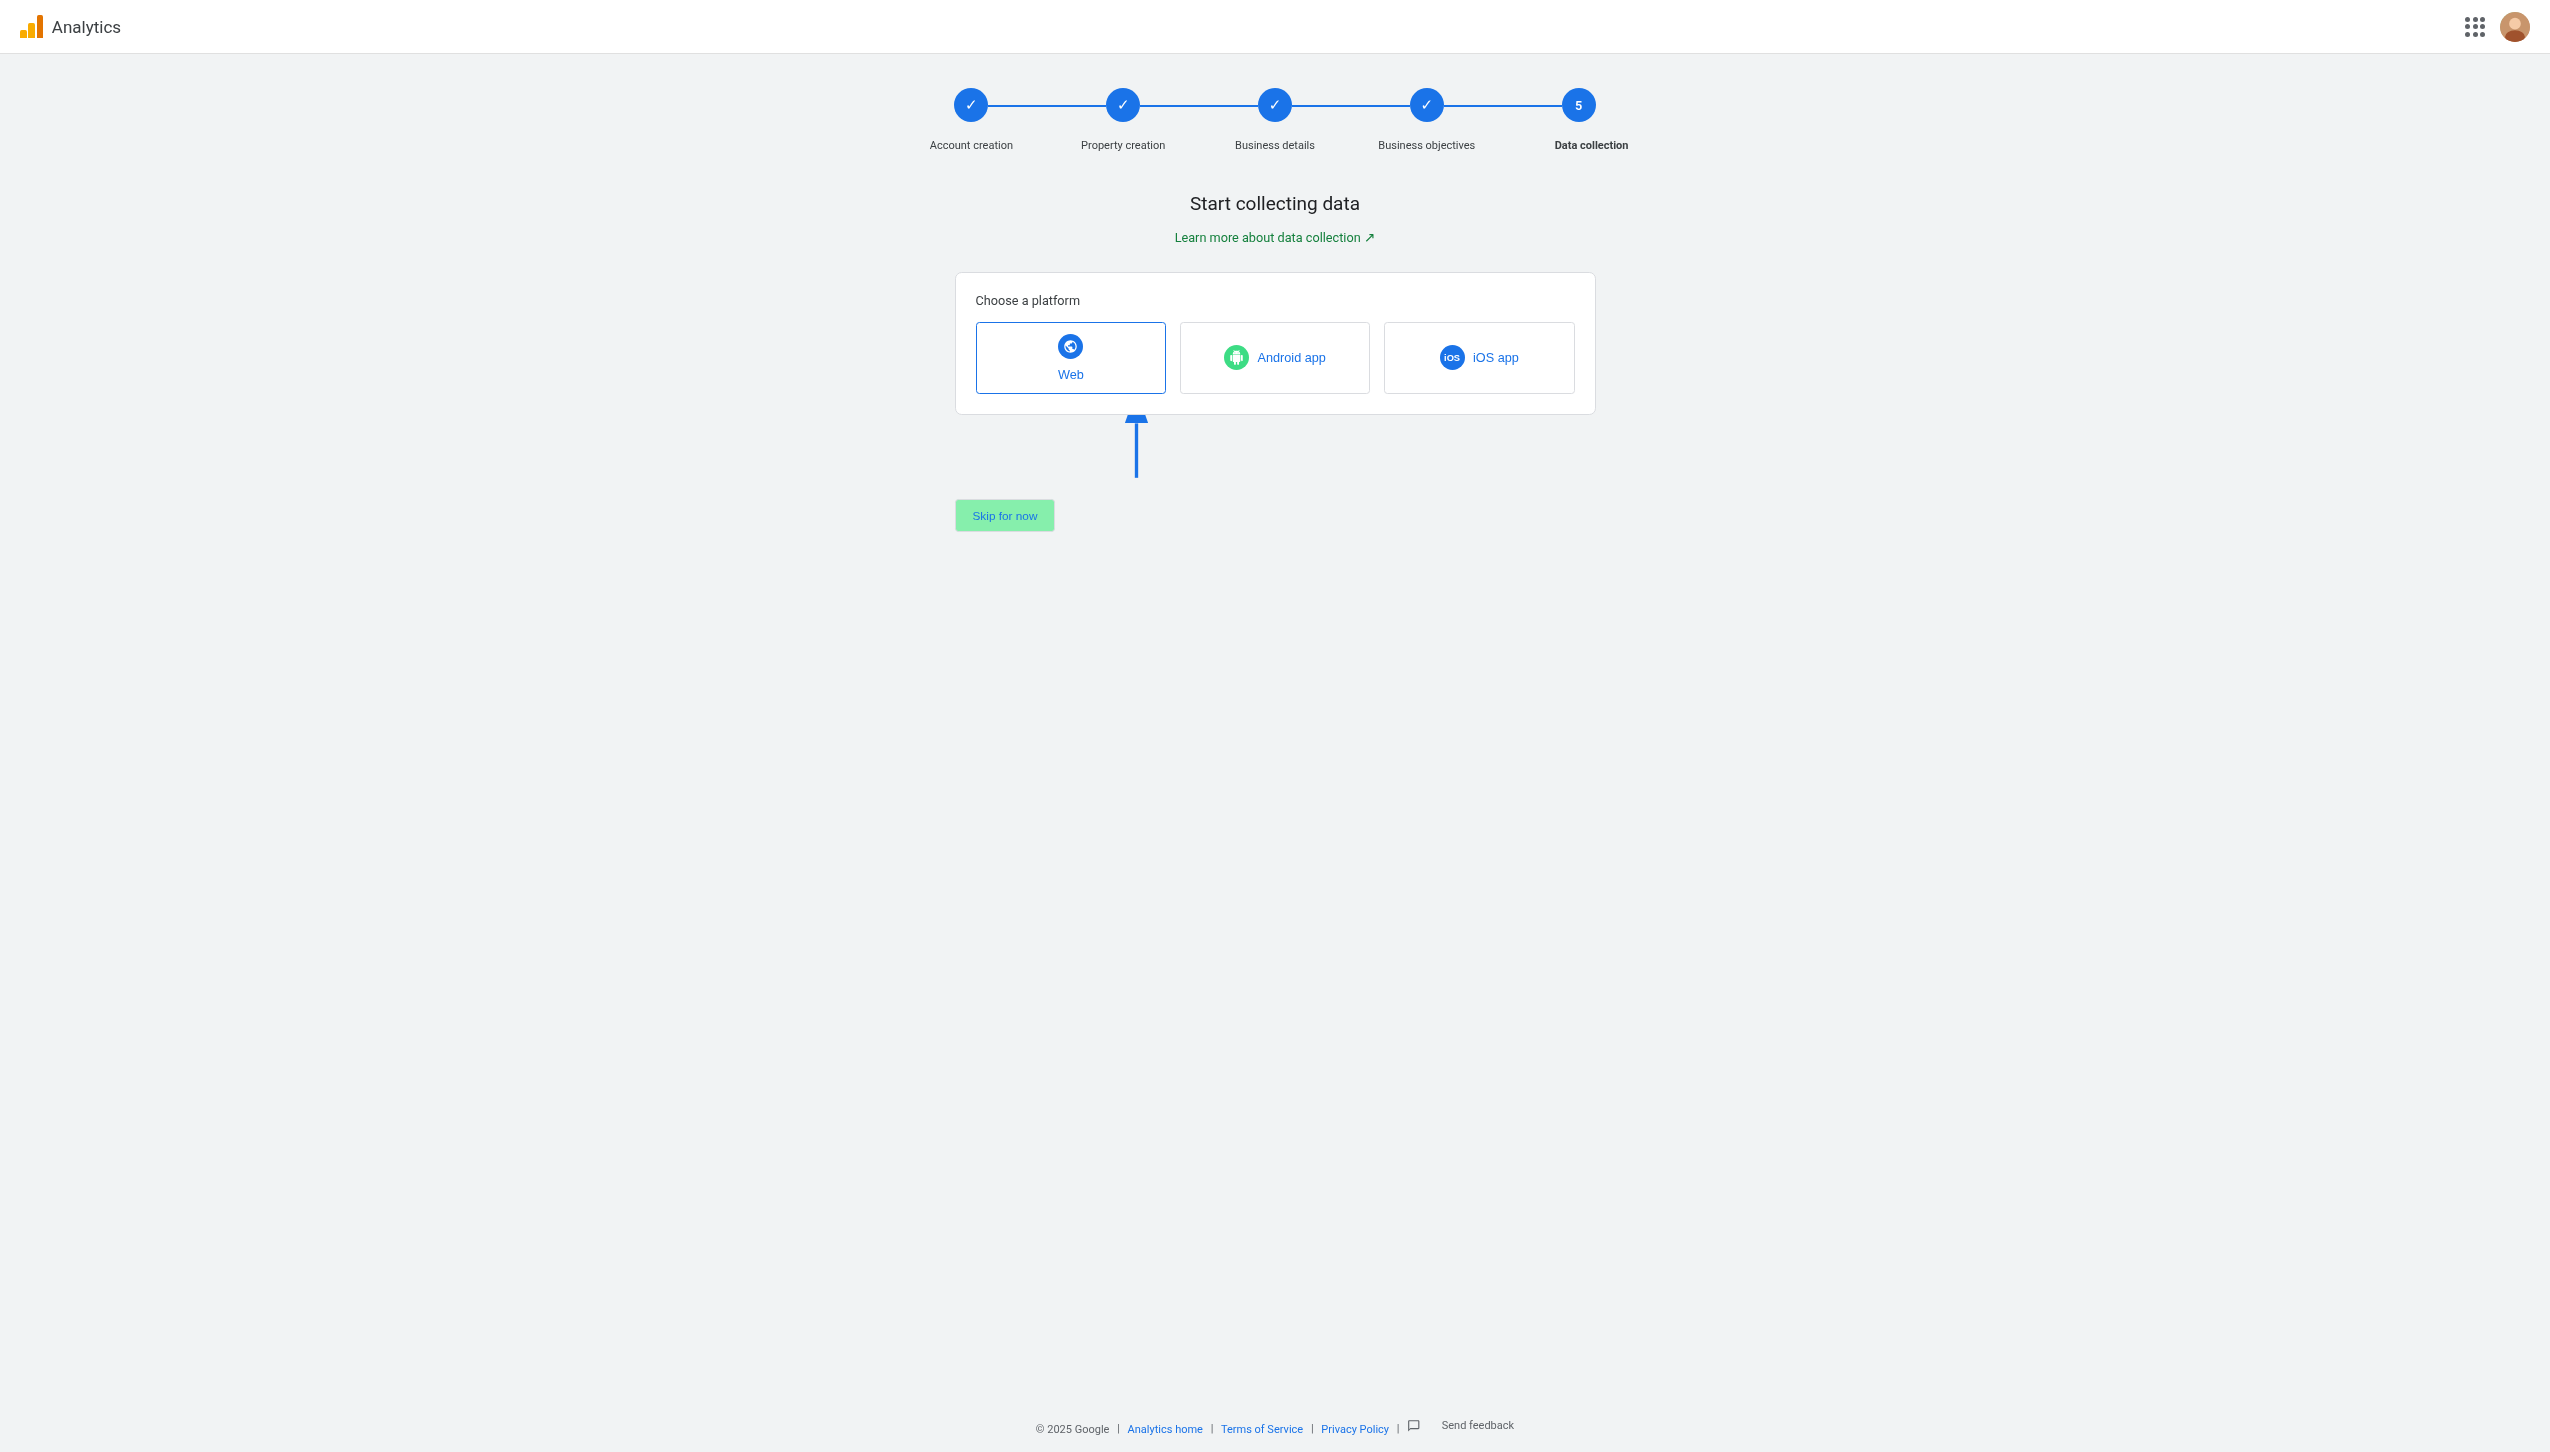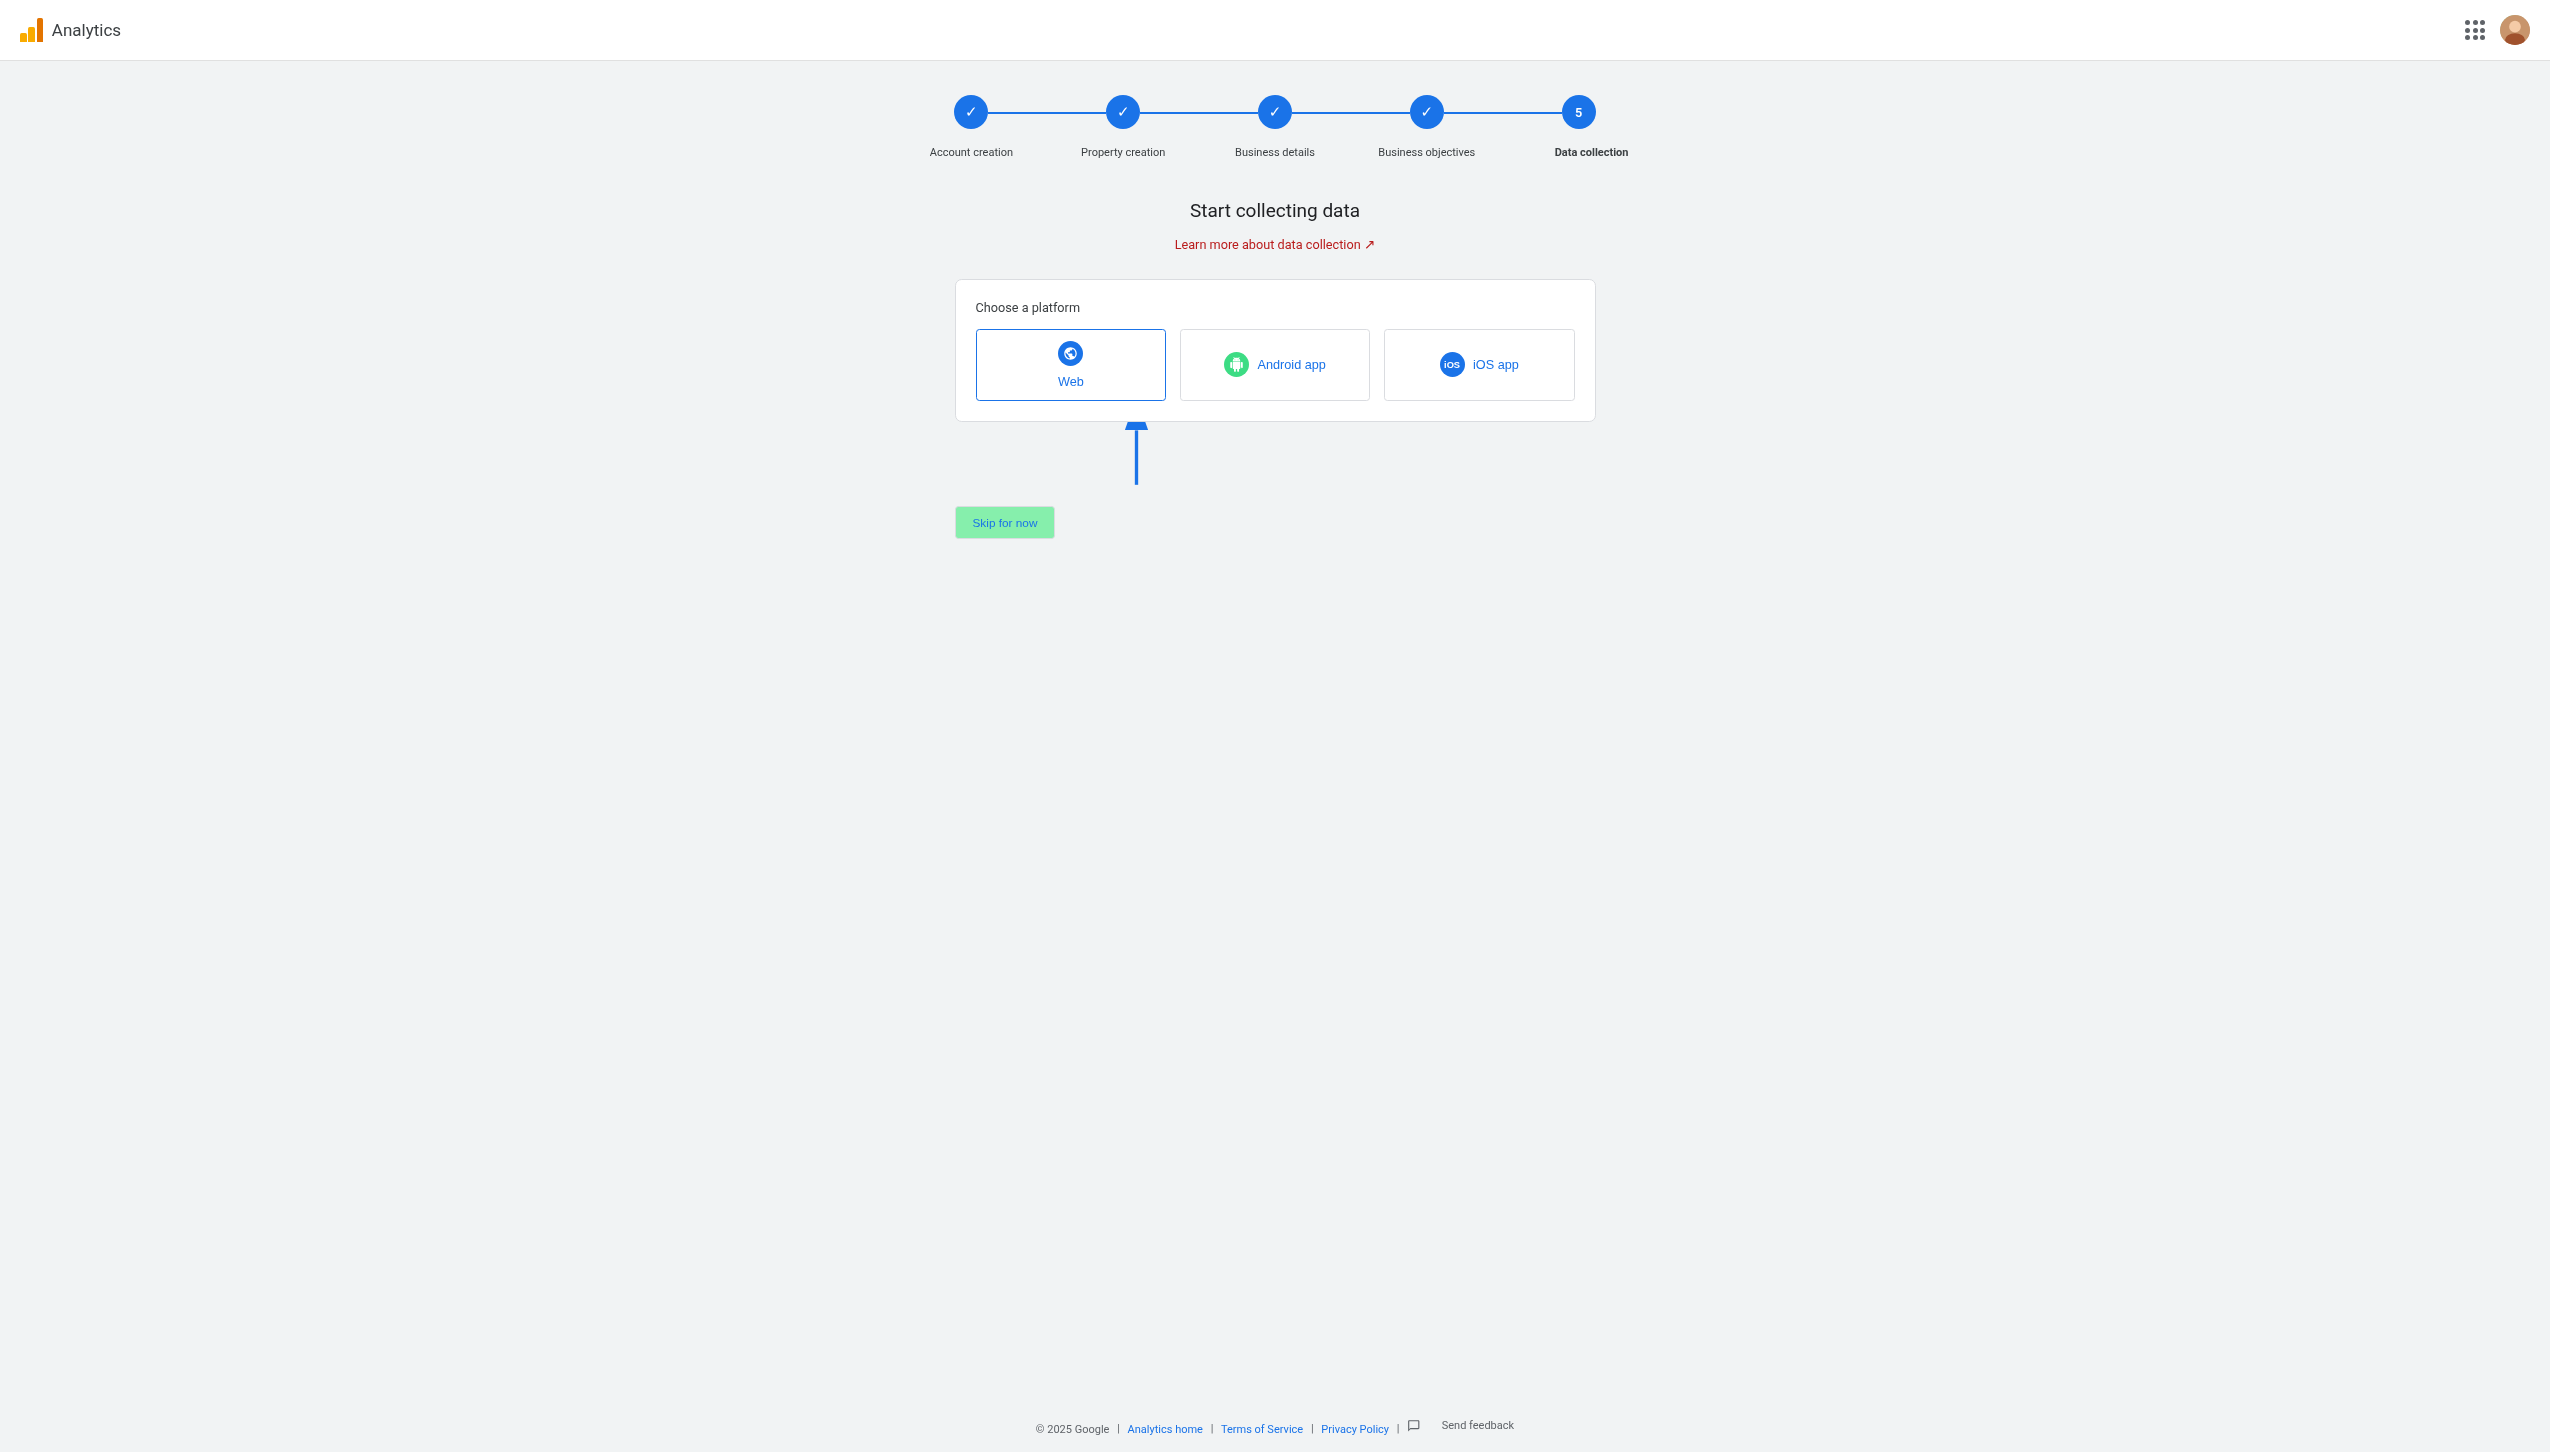--- a/index.html
+++ b/index.html
@@ -12,21 +12,21 @@
     }
 
     
     .header {
       background: #fff;
       border-bottom: 0.8px solid #e0e0e0;
       display: flex;
       align-items: center;
       justify-content: space-between;
       padding: 0 20px;
-      height: 61px;
+      height: 54px;
       flex-shrink: 0;
     }
     .header-left {
       display: flex;
       align-items: center;
       gap: 8.4px;
     }
     .analytics-logo {
       display: flex;
       align-items: flex-end;
@@ -171,21 +171,21 @@
     .page-description {
       font-size: 12.7px;
       color: #5f6368;
       line-height: 1.6;
       margin-bottom: 13.5px;
       max-width: 573px;
       margin-left: auto;
       margin-right: auto;
     }
     .learn-more-link {
-      color: #b91c1c;
+      color: #15803d;
       text-decoration: none;
       font-size: 12.7px;
       display: inline-flex;
       align-items: center;
       gap: 3.4px;
       margin-bottom: 27px;
     }
     .external-icon {
       font-size: 13.5px;
     }

